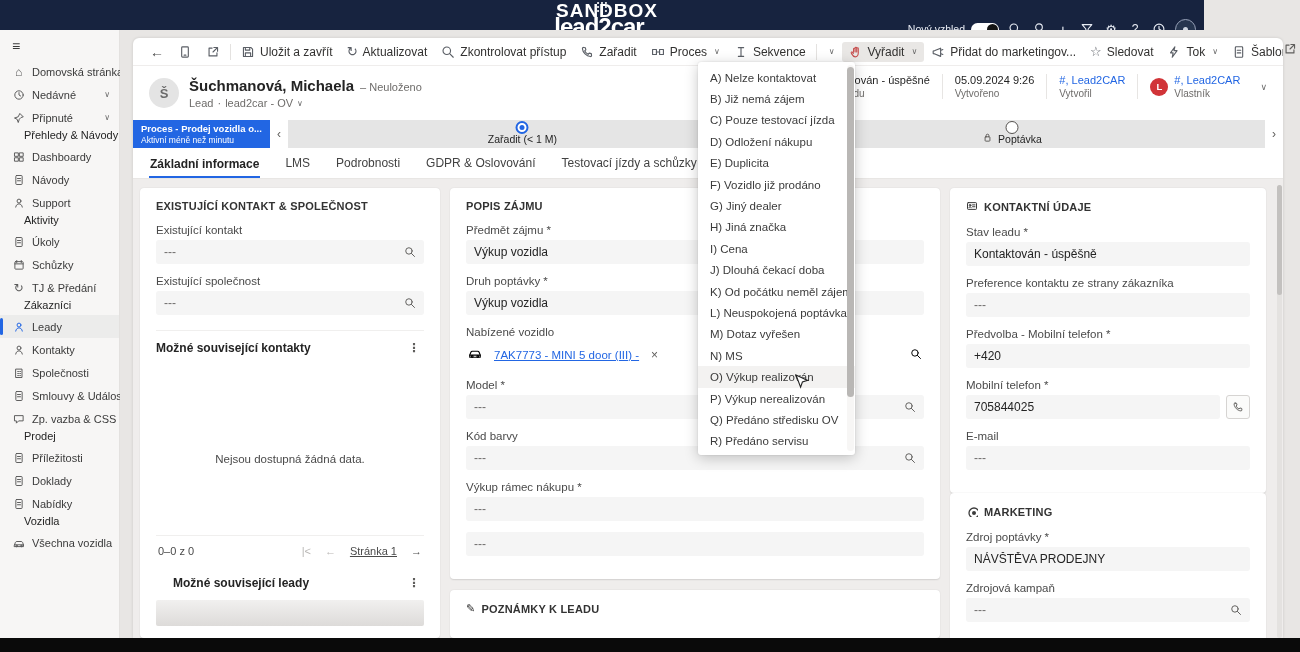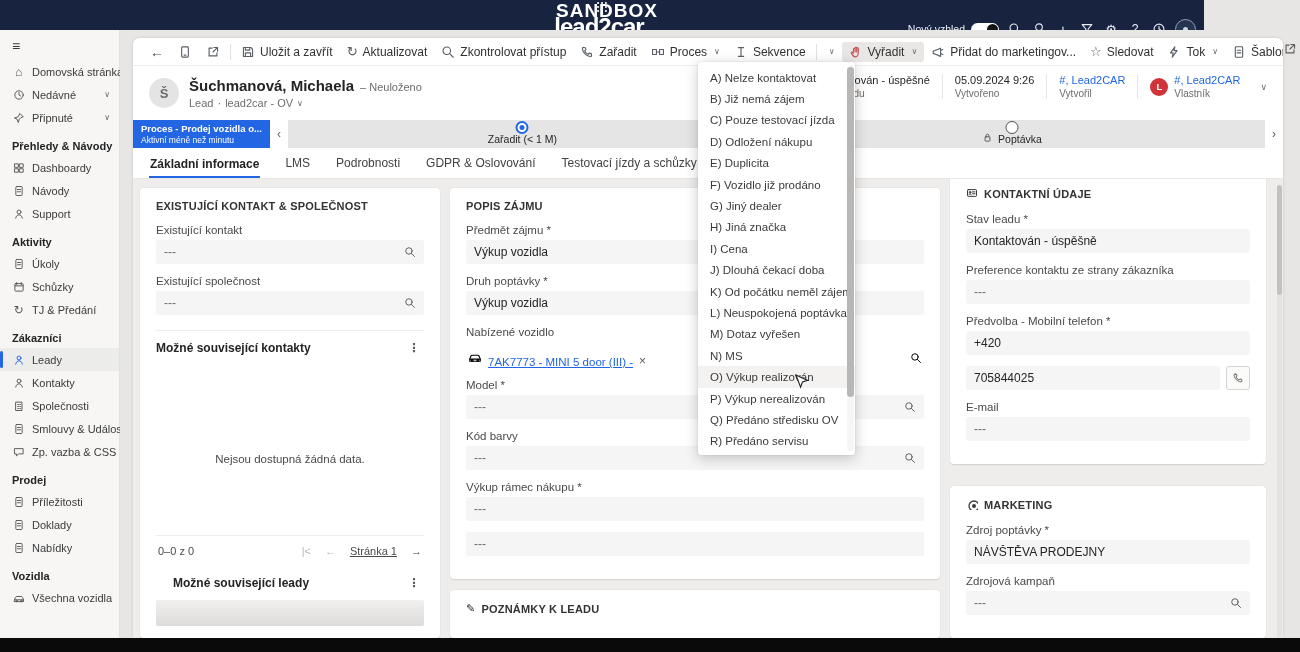--- a/index.html
+++ b/index.html
@@ -27,21 +27,21 @@
 
   
   .sidebar { position:absolute; left:0; top:30px; width:120px; height:615px; background:#f7f6f5; border-right:1px solid #e3e1df; font-size:11px; color:#3b3b3b; }
   .sb-burger { padding:8px 12px 6px; font-size:14px; color:#3b3b3b; cursor:pointer; }
   .sb-item { display:flex; align-items:center; gap:7px; height:23px; padding-left:12px; position:relative; cursor:pointer; white-space:nowrap; }
   .sb-item .sb-ic { width:13px; display:flex; align-items:center; justify-content:center; color:#5a5a5a; font-size:12px; flex:0 0 13px; }
   .sb-item.sel { background:#ececeb; }
   .sb-item.sel::before { content:""; position:absolute; left:0; top:3px; bottom:3px; width:2.5px; background:#2266e3; border-radius:2px; }
   .sb-item.sel .sb-ic { color:#2266e3; }
   .sb-chev { position:absolute; right:9px; font-size:8px; color:#6a6a6a; }
-  .sb-group { font-weight:bold; font-size:11px; color:#242424; margin-top:11px; padding:0 0 4px 12px; white-space:nowrap; }
+  .sb-group { font-weight:normal; font-size:11px; color:#242424; padding:0 0 4px 24px; white-space:nowrap; }
 
   
   .main { position:absolute; left:120px; top:30px; right:0; bottom:7px; background:#e8e6e4; }
   .siderail-ico { position:absolute; right:3px; top:12px; color:#5f5e5c; cursor:pointer; }
   .canvas { position:absolute; left:13px; top:8px; width:1150px; top:8px; bottom:0; background:#fff; border-radius:6px 6px 0 0; box-shadow:0 0 3px rgba(0,0,0,.14); overflow:hidden; display:flex; flex-direction:column; }
 
   
   .cmdbar { height:28px; flex:0 0 28px; display:flex; align-items:center; padding:0 10px; border-bottom:1px solid #efedec; font-size:12px; color:#323130; }
   .cmd { display:flex; align-items:center; gap:5px; padding:3px 7px; border-radius:3px; cursor:pointer; white-space:nowrap; }
   .cmd .cic { color:#5b5f66; display:flex; align-items:center; }
@@ -86,33 +86,33 @@
   .tabs { flex:0 0 31px; display:flex; align-items:flex-end; gap:24px; padding:0 16px; border-bottom:1px solid #e8e6e4; font-size:12px; color:#424242; }
   .tab { padding:6px 1px 8px; cursor:pointer; white-space:nowrap; display:flex; align-items:center; gap:5px; }
   .tab.active { font-weight:bold; color:#242424; border-bottom:2.5px solid #2266e3; padding-bottom:5.5px; }
   .tab .chev { font-size:8px; color:#6a6a6a; }
 
   
   .bodyarea { flex:1; background:#efedec; display:flex; gap:10px; padding:9px 7px 0; overflow:hidden; position:relative; }
   .card { background:#fff; border-radius:4px; box-shadow:0 0.5px 1.5px rgba(0,0,0,.12); padding:12px 16px; }
   .col1 { flex:0 0 300px; display:flex; flex-direction:column; }
   .col2 { flex:0 0 490px; display:flex; flex-direction:column; gap:11px; }
-  .col3 { flex:0 0 316px; display:flex; flex-direction:column; gap:22px;justify-content:flex-end; }
+  .col3 { flex:0 0 316px; display:flex; flex-direction:column; gap:0; }
   .col1 .card { flex:1; display:flex; flex-direction:column; }
   .sec-title { font-size:11px; font-weight:bold; color:#333; letter-spacing:.2px; margin-bottom:12px; display:flex; align-items:center; gap:6px; }
   .fld { margin-bottom:11px; }
   .lbl { font-size:11.5px; color:#4a4a4a; margin-bottom:4px; }
   .ctrl { height:24px; background:#f5f5f5; border-radius:3px; display:flex; align-items:center; padding:0 8px; font-size:12px; color:#242424; cursor:text; }
   .ctrl .val { flex:1; white-space:nowrap; overflow:hidden; }
   .ctrl .val.empty { color:#6e6c6a; }
   .ctrl .s-ic { color:#5f5e5c; display:flex; cursor:pointer; }
   .ctrl-row { display:flex; gap:6px; }
   .sq-btn { flex:0 0 24px; height:24px; border:1px solid #d6d4d2; background:#fbfbfa; border-radius:3px; display:flex; align-items:center; justify-content:center; color:#5f5e5c; cursor:pointer; }
 
-  .veh-row { height:26px; display:flex; align-items:flex-end; gap:6px; padding:0 2px; }
+  .veh-row { height:26px; display:flex; align-items:center; gap:12px; padding:0 2px; }
   .veh-link { color:#2266e3; font-size:11.5px; text-decoration:underline; cursor:pointer; white-space:nowrap; }
   .veh-x { color:#5f5e5c; font-size:12px; cursor:pointer; }
   .veh-sp { flex:1; }
 
   .grid-hd { display:flex; align-items:center; justify-content:space-between; font-size:12px; font-weight:bold; color:#242424; padding:10px 0 8px; border-top:1px solid #f0efee; margin-top:4px; }
   .dots-v { color:#5f5e5c; font-size:12px; cursor:pointer; padding:0 4px; }
   .grid-empty { flex:1; display:flex; align-items:flex-start; justify-content:center; padding-top:90px; font-size:11.5px; color:#4a4a4a; }
   .grid-foot { display:flex; align-items:center; justify-content:space-between; border-top:1px solid #f0efee; padding:9px 2px; font-size:11px; color:#4a4a4a; }
   .pager { display:flex; align-items:center; gap:14px; color:#b9b7b5; font-size:11px; }
   .pager .on { color:#4a4a4a; }
@@ -780,20 +780,21 @@
                   <span class="val empty">---</span>
                 </div>
             </div>
             <div class="fld">
               <div class="lbl">Předvolba - Mobilní telefon *</div>
               <div class="ctrl">
                   <span class="val">+420</span>
                 </div>
             </div>
             <div class="fld">
+              <div class="lbl">Mobilní telefon *</div>
               <div class="ctrl-row">
                 <div class="ctrl" style="flex:1;">
                     <span class="val">705844025</span>
                   </div>
                 <span class="sq-btn">
                     <svg class="ic ic12">
                       <use href="#s-phone"></use>
                     </svg>
                   </span>
               </div>

